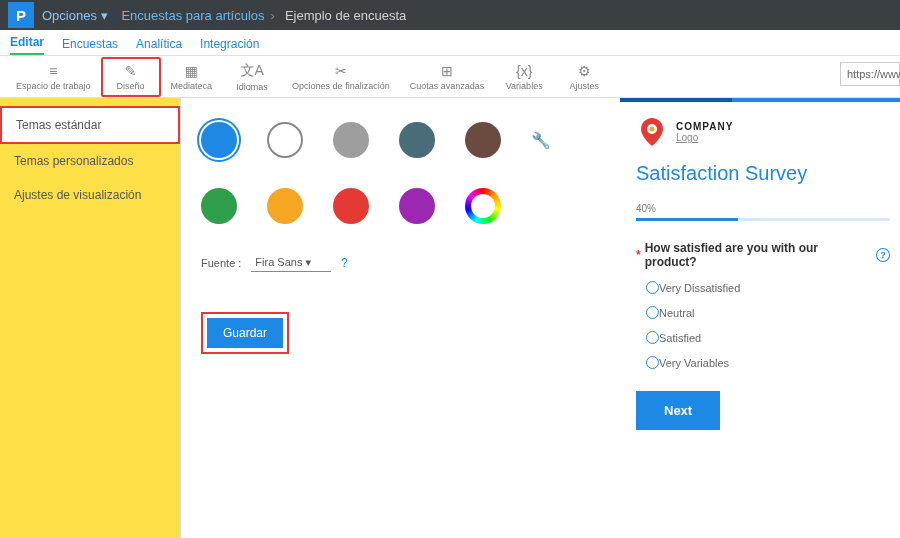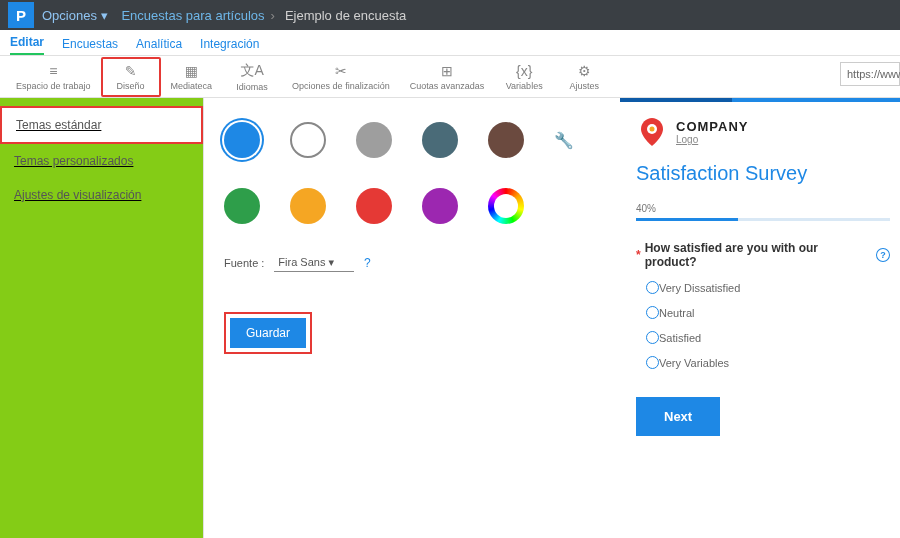--- a/index.html
+++ b/index.html
@@ -17,21 +17,21 @@
   .tabs .tab.active { border-bottom: 2px solid #22c55e; font-weight: bold; }
   
   .toolbar { height: 42px; display: flex; align-items: center; border-bottom: 1px solid #e0e0e0; padding: 0 6px; position: relative; }
   .tool { display: flex; flex-direction: column; align-items: center; justify-content: center; min-width: 60px; padding: 4px 10px; color: #777; font-size: 9px; gap: 2px; cursor: pointer; }
   .tool .ticon { font-size: 14px; color: #888; }
   .tool.highlight { border: 2px solid #e53935; border-radius: 2px; }
   .urlbar { position: absolute; right: 0; top: 6px; height: 24px; border: 1px solid #ccc; font-size: 11px; padding: 0 6px; width: 60px; color: #666; display: flex; align-items: center; background: #fff; }
   
   .main { display: flex; height: calc(538px - 30px - 26px - 42px); }
   
-  .sidebar { width: 204px; background: #84cc16; border-right: 1px solid #e0e0e0; padding-top: 8px; text-decoration: underline; }
+  .sidebar { width: 181px; background: #fde047; border-right: 1px solid #e0e0e0; padding-top: 8px; }
   .side-item { font-size: 12px; color: #555; padding: 10px 14px; cursor: pointer; }
   .side-item.active { background: #fff; border: 2px solid #e53935; }
   
   .center { flex: 1; padding: 24px 20px; }
   .swatches { display: flex; gap: 30px; margin-bottom: 30px; align-items: center; }
   .swatch { width: 36px; height: 36px; border-radius: 50%; cursor: pointer; }
   .swatch.sel { box-shadow: 0 0 0 2px #fff, 0 0 0 4px #1e88e5; }
   .swatch.outline { background: #fff; border: 2px solid #888; }
   .wrench { color: #aaa; font-size: 16px; }
   .rainbow { background: conic-gradient(red,orange,yellow,lime,cyan,blue,magenta,red); position: relative; }
@@ -42,32 +42,32 @@
   .helpq { color: #1e88e5; font-size: 12px; }
   
   .save-wrap { display: inline-block; border: 2px solid #e53935; padding: 4px; }
   .save-btn { background: #1e88e5; color: #fff; border: none; padding: 8px 16px; font-size: 12px; cursor: pointer; }
   
   .preview { width: 280px; border-top: 4px solid #1e88e5; padding: 14px 10px 10px 16px; position: relative; }
   .preview::before { content:''; position:absolute; top:-4px; left:0; width:40%; height:4px; background:#0d5aa7; }
   .logo-row { display: flex; align-items: center; gap: 8px; margin-bottom: 14px; }
   .logo-pin { width: 32px; height: 32px; }
   .logo-text { display: flex; flex-direction: column; }
-  .logo-text .c { font-weight: bold; font-size: 13px; letter-spacing: 1px; color: #222; }
+  .logo-text .c { font-weight: bold; font-size: 10px; letter-spacing: 1px; color: #222; }
   .logo-text .l { font-size: 10px; color: #888; text-decoration: underline; }
   .survey-title { color: #1e88e5; font-size: 20px; font-weight: 500; margin-bottom: 18px; }
   .progress-label { font-size: 10px; color: #777; margin-bottom: 4px; }
   .progress { height: 3px; background: #d9e8f5; margin-bottom: 20px; position: relative; }
   .progress .fill { position: absolute; left:0; top:0; bottom:0; width: 40%; background: #1e88e5; }
   .question { font-size: 12px; color: #333; font-weight: 600; margin-bottom: 12px; display: flex; align-items: center; gap: 4px; }
   .question .req { color: #e53935; }
   .question .qhelp { margin-left: auto; width: 14px; height: 14px; border: 1px solid #1e88e5; border-radius: 50%; color: #1e88e5; font-size: 9px; display: flex; align-items: center; justify-content: center; }
   .opt { display: flex; align-items: center; font-size: 11px; color: #666; margin-bottom: 12px; padding-left: 10px; }
   .radio { width: 13px; height: 13px; border: 1.5px solid #1e88e5; border-radius: 50%; }
-  .next-btn { background: #1e88e5; color: #fff; border: none; padding: 12px 28px; font-size: 13px; font-weight: 600; cursor: pointer; margin-top: 16px; }
+  .next-btn { background: #1e88e5; color: #fff; border: none; padding: 12px 28px; font-size: 13px; font-weight: 600; cursor: pointer; margin-top: 10px; }
 </style>
 </head>
 <body>
 
 <div class="topbar">
   <div class="logo-box">P</div>
   <div class="dd">
     <span>Opciones</span>
     <span>▾</span>
   </div>

